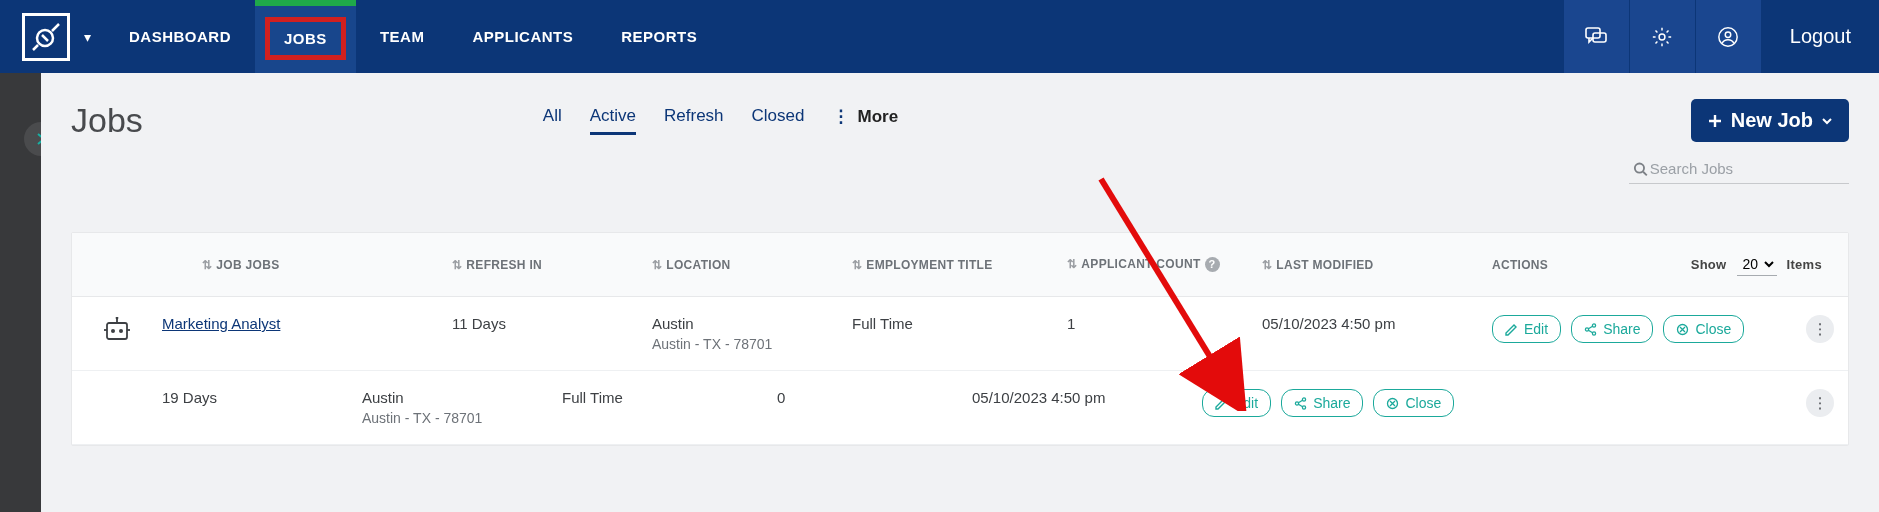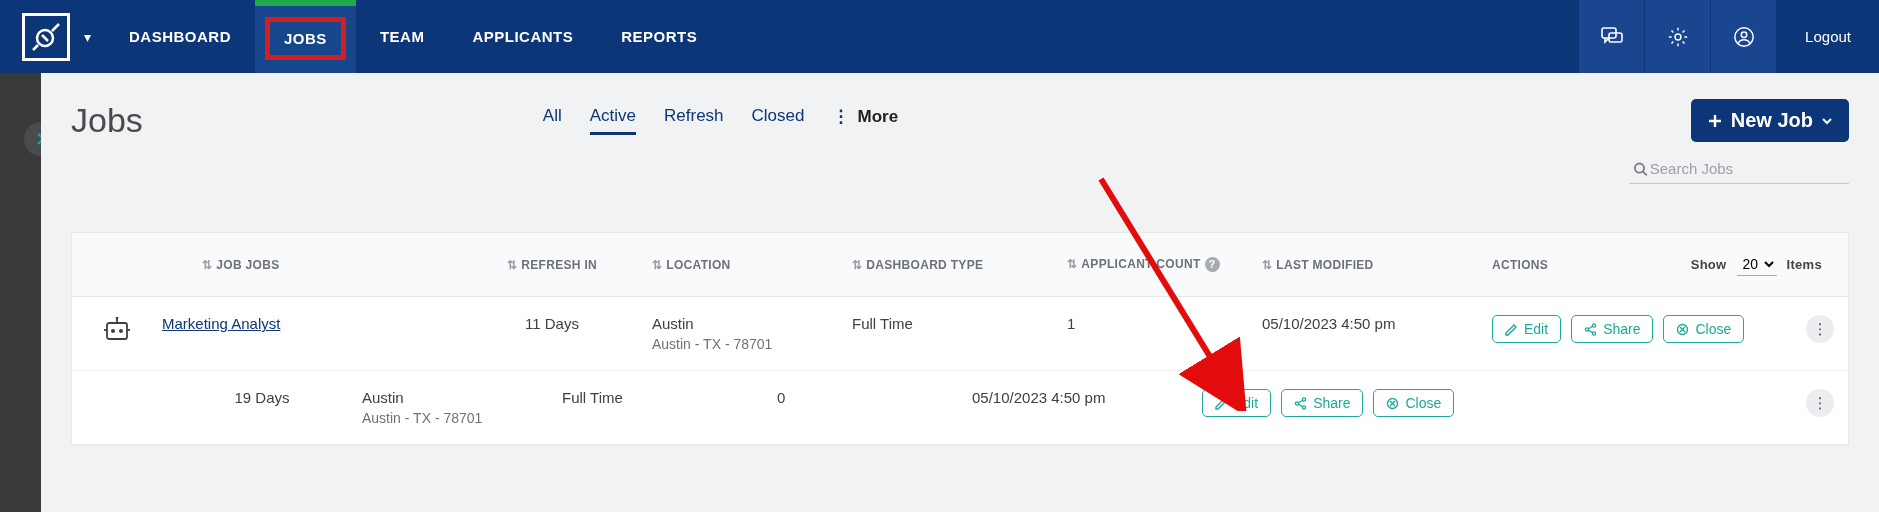--- a/index.html
+++ b/index.html
@@ -8,21 +8,21 @@
   .navbar{background:#0c3677;height:73px;display:flex;align-items:stretch;color:#fff;}
   .nav-left{display:flex;align-items:stretch;}
   .logo-wrap{display:flex;align-items:center;padding:0 14px 0 22px;gap:10px;}
   .logo-box{width:48px;height:48px;border:3px solid #fff;display:flex;align-items:center;justify-content:center;}
   .caret{font-size:14px;margin-left:4px;color:#fff;}
   .nav-item{display:flex;align-items:center;padding:0 24px;font-size:15px;font-weight:600;letter-spacing:.5px;cursor:pointer;}
   .nav-item.active-wrap{background:#18468c;border-top:6px solid #1fa94a;padding:0;}
   .nav-pill{border:5px solid #d1201f;padding:8px 14px;margin:8px 10px 10px 10px;font-weight:700;font-size:15px;}
   .nav-right{margin-left:auto;display:flex;align-items:stretch;}
   .nav-icon{width:66px;background:#1a468f;display:flex;align-items:center;justify-content:center;cursor:pointer;border-right:1px solid #0c3677;}
-  .nav-logout{display:flex;align-items:center;padding:0 28px;font-size:15px;cursor:pointer;}
+  .nav-logout{display:flex;align-items:center;padding:0 28px;font-size:20px;cursor:pointer;}
   svg{display:block;}
 
   
   .page{display:flex;min-height:440px;}
   .side-rail{width:41px;background:#38393b;position:relative;}
   .rail-btn{position:absolute;top:49px;left:24px;width:34px;height:34px;border-radius:50%;background:#4a4b4d;display:flex;align-items:center;justify-content:center;cursor:pointer;}
   .content{flex:1;background:#f1f2f4;padding:26px 30px 0 30px;position:relative;}
 
   .head-row{display:flex;align-items:center;}
   .page-title{font-size:34px;font-weight:300;color:#484a4d;}
@@ -36,37 +36,37 @@
   .search-row{display:flex;justify-content:flex-end;margin-top:14px;}
   .search-box{border-bottom:1px solid #c7c9cc;display:flex;align-items:center;gap:2px;padding:4px 4px 6px 4px;width:220px;}
   .search-box input{border:none;background:transparent;outline:none;font-size:15px;color:#6f7379;width:100%;}
   .search-box input::placeholder{color:#9ba0a6;}
 
   
   .table-wrap{margin-top:48px;background:#fff;border:1px solid #e7e8ea;border-radius:2px;}
   .thead{display:flex;align-items:center;background:#f9fafb;border-bottom:1px solid #e7e8ea;padding:20px 0;font-size:12px;color:#6d7278;font-weight:700;letter-spacing:.3px;}
   .c-icon{width:90px;}
   .c-title{width:290px;padding-left:40px;}
-  .c-refresh{width:200px;text-align:center;}
+  .c-refresh{width:200px;}
   .c-loc{width:200px;}
   .c-emp{width:215px;}
   .c-count{width:195px;}
   .c-mod{width:225px;}
   .c-actions{flex:1;padding-left:5px;}
   .sort{display:inline-block;margin-right:4px;color:#9a9da2;}
   .help{display:inline-block;width:15px;height:15px;border-radius:50%;background:#a7abb0;color:#fff;font-size:11px;line-height:15px;text-align:center;margin-left:4px;}
   .pager{margin-left:auto;padding-right:26px;display:flex;align-items:center;gap:10px;font-size:13px;color:#444;}
   .pager select{border:none;border-bottom:1px solid #a7abb0;background:transparent;font-size:14px;padding:2px 2px;}
 
   .trow{display:flex;align-items:flex-start;border-bottom:1px solid #eef0f2;padding:18px 0;font-size:15px;color:#3d4044;}
   .trow .bot{width:90px;display:flex;justify-content:center;padding-top:2px;}
   .job-link{color:#0c3677;text-decoration:underline;cursor:pointer;}
   .loc-sub{font-size:14px;color:#6d7278;margin-top:4px;}
   .btns{display:flex;gap:10px;}
-  .btn{border:1.5px solid #1ba99b;color:#1ba99b;background:#fff;border-radius:5px;padding:5px 12px;font-size:14px;display:flex;align-items:center;gap:6px;cursor:pointer;}
+  .btn{border:1.5px solid #1ba99b;color:#1ba99b;background:#fff;border-radius:12px;padding:5px 12px;font-size:14px;display:flex;align-items:center;gap:6px;cursor:pointer;}
   .row-kebab{width:56px;display:flex;justify-content:center;}
   .kebab{width:28px;height:28px;border-radius:50%;background:#ebedf0;display:flex;align-items:center;justify-content:center;color:#4c4f54;cursor:pointer;}
 
   
   .arrow{position:absolute;top:98px;left:1052px;pointer-events:none;}
 </style>
 </head>
 <body>
 
 <div class="navbar">
@@ -166,21 +166,21 @@
         </defs>
       <line x1="8" y1="8" x2="135" y2="215" stroke="#e30b0b" stroke-width="6" marker-end="url(#ah)"></line>
     </svg>
 
     <div class="table-wrap">
       <div class="thead">
         <div class="c-icon"></div>
         <div class="c-title"><span class="sort">⇅</span><span>JOB JOBS</span></div>
         <div class="c-refresh"><span class="sort">⇅</span><span>REFRESH IN</span></div>
         <div class="c-loc"><span class="sort">⇅</span><span>LOCATION</span></div>
-        <div class="c-emp"><span class="sort">⇅</span><span>DASHBOARD TYPE</span></div>
+        <div class="c-emp"><span class="sort">⇅</span><span>EMPLOYMENT TITLE</span></div>
         <div class="c-count"><span class="sort">⇅</span><span>APPLICANT COUNT</span><span class="help">?</span></div>
         <div class="c-mod"><span class="sort">⇅</span><span>LAST MODIFIED</span></div>
         <div class="c-actions">ACTIONS</div>
         <div class="pager">
           <span>Show</span>
           <select><option>20</option></select>
           <span>Items</span>
         </div>
       </div>
 

